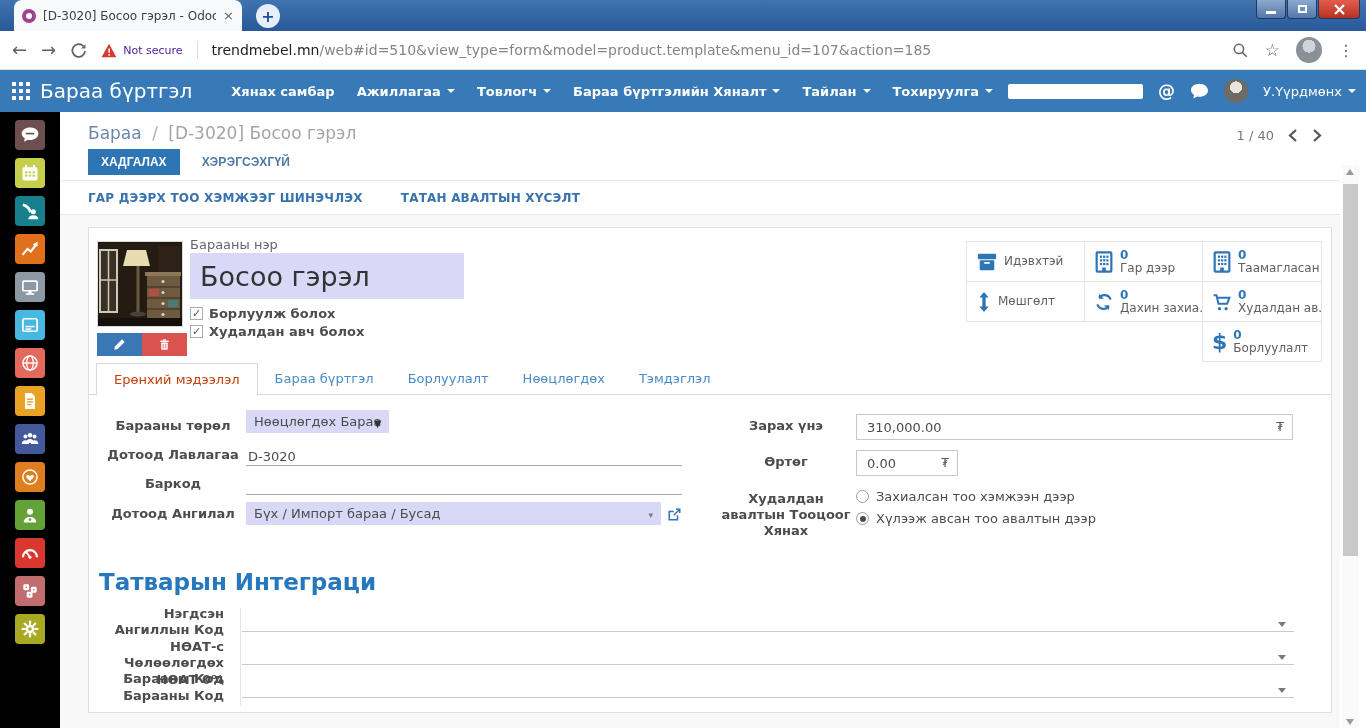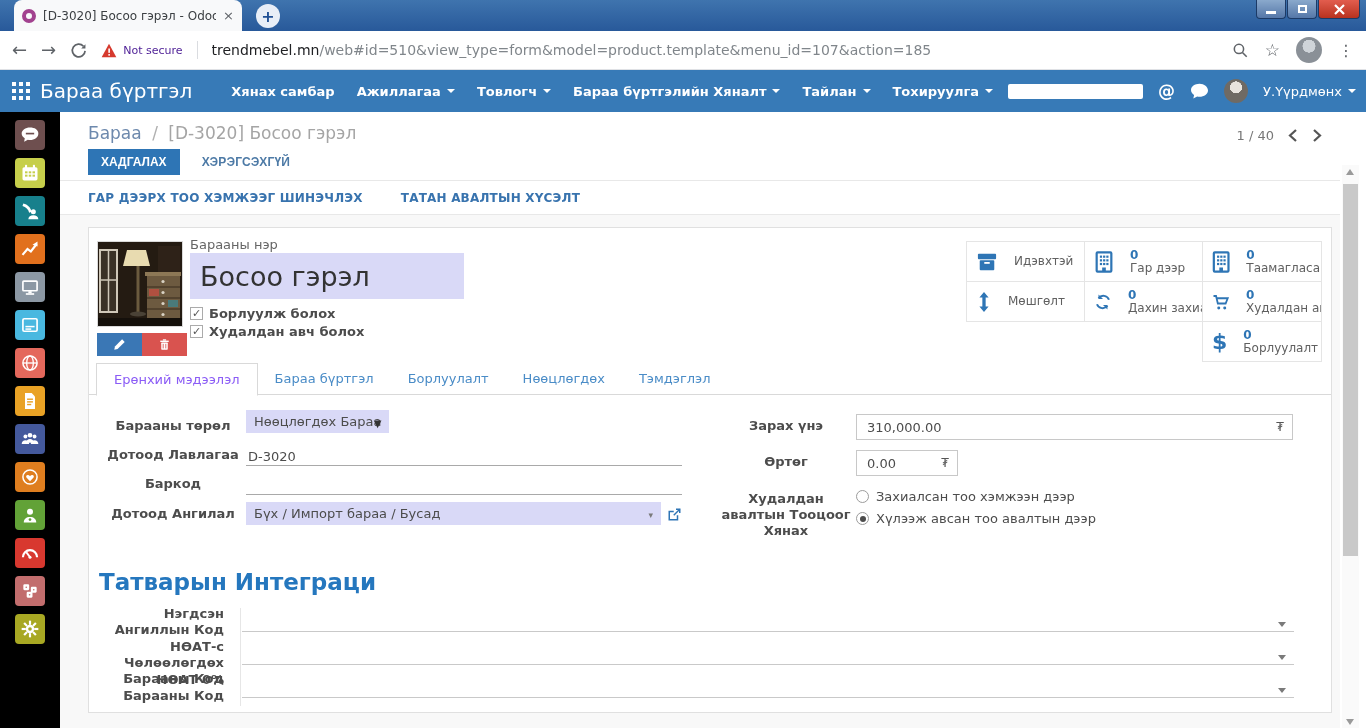--- a/index.html
+++ b/index.html
@@ -81,28 +81,28 @@
   .ibtn.edit { background:#3a77b5; }
   .ibtn.del { background:#d9534f; }
   .name-label { position:absolute; left:101px; top:9px; font-size:13px; color:#666;text-align:right; }
   .name-input { position:absolute; left:101px; top:25px; width:274px; height:46px; background:#d9d9f7;
                 border:none; font-family:inherit; font-size:27px; color:#333; padding:0 10px; }
   .cb-row { position:absolute; left:101px; display:flex; align-items:center; gap:6px; font-weight:bold; color:#4c4c4c; }
   .cbox { width:13px; height:13px; border:1px solid #ababab; background:#fff; font-size:11px; line-height:11px;
           color:#555; text-align:center; flex:none; }
   .stats { position:absolute; left:877px; top:13px; width:356px; height:123px; }
   .stat { position:absolute; width:119px; height:41px; border:1px solid #e5e5e5; background:#fff;
-          display:flex; align-items:center; padding-left:9px; gap:16px; }
+          display:flex; align-items:center; padding-left:9px; gap:6px; }
   .stat .txt { display:flex; flex-direction:column; line-height:13px; overflow:hidden; }
   .stat .val { color:#2e75b5; font-size:12px; font-weight:bold; }
   .stat .lbl { color:#606060; font-size:12px; white-space:nowrap; }
   .dollar { color:#2e75b5; font-size:22px; font-weight:bold; line-height:20px; }
   .tabs { position:absolute; left:7px; top:135px; display:flex; z-index:2; }
   .tab-item { padding:8px 17px; font-size:13px; color:#4a8cc7; }
-  .tab-item.active { background:#fff; border:1px solid #d9d9d9; border-bottom:1px solid #fff; color:#8b5cf6; }
+  .tab-item.active { background:#fff; border:1px solid #d9d9d9; border-bottom:1px solid #fff; color:#c2410c; }
   .tabs-line { position:absolute; left:0; right:0; top:166px; border-bottom:1px solid #d9d9d9; }
   .fcol { position:absolute; top:186px; }
   .frow { display:flex; margin-bottom:5px; min-height:24px; }
   .flabel { width:146px; font-weight:bold; color:#4c4c4c; padding-top:4px; flex:none; line-height:16px;text-align:center; }
   .ffield { flex:1; position:relative; }
   .fselect { background:#d9d9f7; height:23px; padding:4px 8px; font-size:13px; color:#4c4c4c; position:relative; }
   .fselect .sel-caret { position:absolute; right:8px; top:8px; font-size:10px; color:#333; }
   .funder { border-bottom:1px solid #a9a9a9; height:23px; padding:4px 0 0 2px; width:100%;
             background:transparent; border-top:none; border-left:none; border-right:none;
             font-family:inherit; font-size:13px; color:#4c4c4c; }

